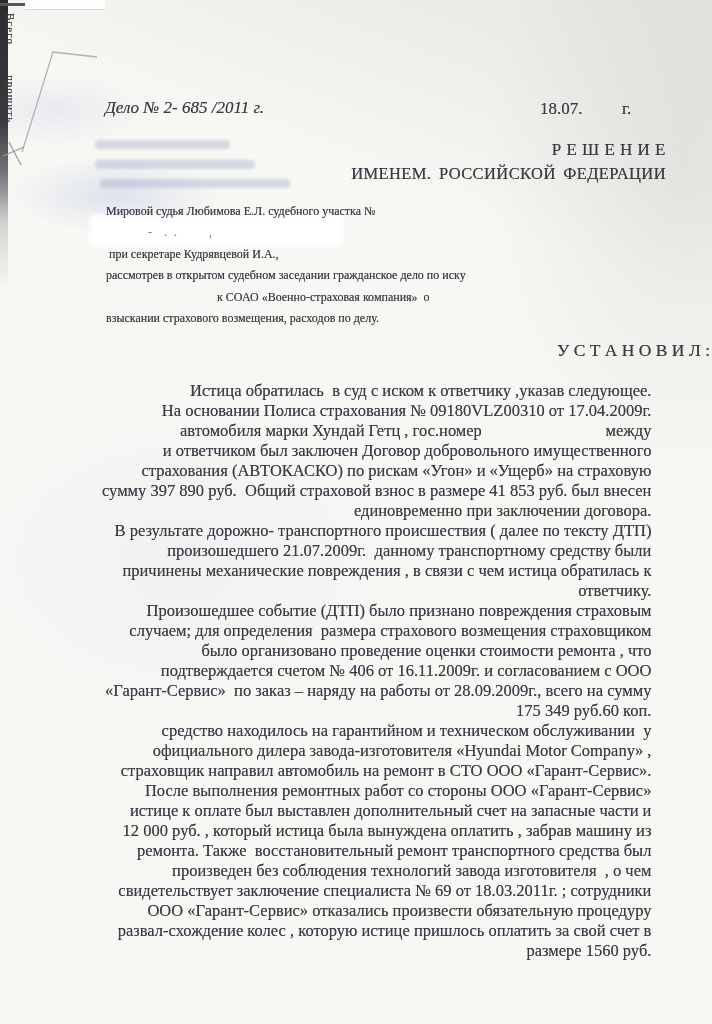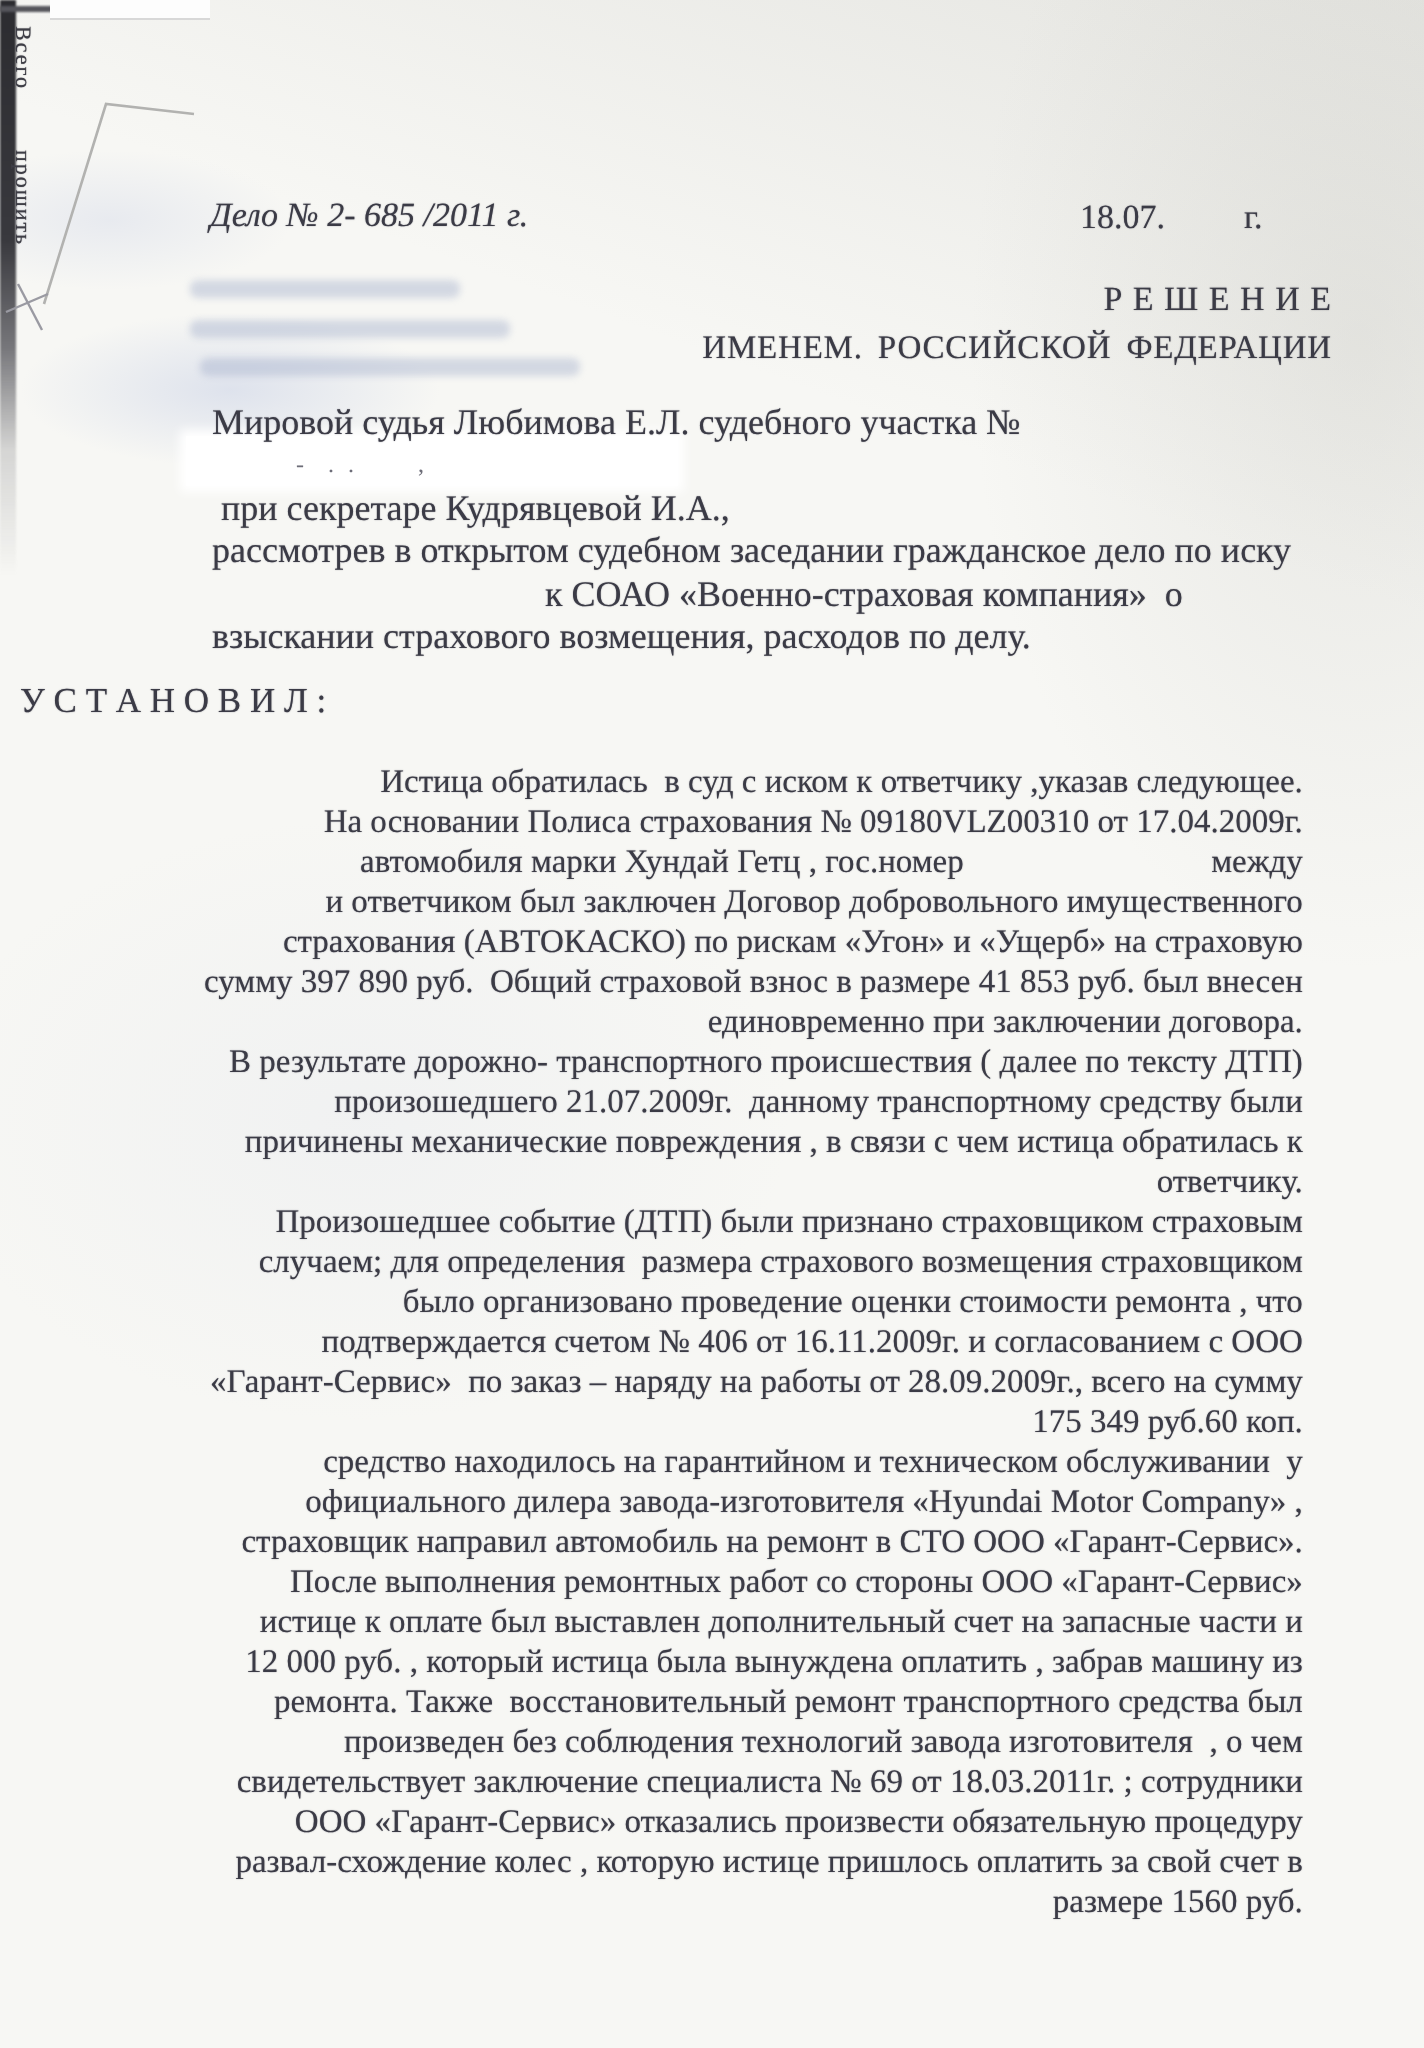--- a/index.html
+++ b/index.html
@@ -28,26 +28,26 @@
   .doc-line{white-space:pre;min-height:1em;text-shadow:0 0 .6px rgba(59,59,70,.65);}
 
   .case-number{left:105px;top:98px;font-size:17px;font-style:italic;}
   .doc-date{left:540px;top:99px;font-size:17px;}
   .doc-date-suffix{left:622px;top:99px;font-size:17px;}
 
   .title-block{position:absolute;left:14px;top:140px;width:652px;text-align:right;}
   .title-line1{font-size:17px;letter-spacing:.5px;text-shadow:0 0 .6px rgba(59,59,70,.7);}
   .title-line2{margin-top:4px;font-size:16.5px;letter-spacing:.4px;word-spacing:3px;text-shadow:0 0 .6px rgba(59,59,70,.7);}
 
-  .intro-block{position:absolute;left:106px;top:201px;font-size:18px;line-height:21.4px;}
+  .intro-block{position:absolute;left:106px;top:201px;font-size:12px;line-height:21.4px;}
 
   .redaction{position:absolute;left:93px;top:218px;width:246px;height:25px;background:#fff;box-shadow:0 0 5px 3px #ffffff;}
   .redaction-marks{position:absolute;left:55px;top:7px;font-size:12px;color:#6d6d78;letter-spacing:2px;white-space:pre;}
 
-  .section-heading{position:absolute;left:10px;top:340px;width:700px;text-align:left;font-size:17.5px;text-shadow:0 0 .6px rgba(59,59,70,.7);}
+  .section-heading{position:absolute;left:10px;top:340px;width:700px;text-align:right;font-size:17.5px;text-shadow:0 0 .6px rgba(59,59,70,.7);}
 
   .body-block{position:absolute;left:102px;top:381px;font-size:16.5px;line-height:20px;text-align:right;}
 
   
   .edge-strip{
     position:absolute;left:0;top:0;width:8px;height:300px;
     background:linear-gradient(to bottom,#2c2c30 0%,#39393e 40%,#77777b 58%,rgba(150,150,152,.35) 75%,rgba(150,150,152,0) 96%);
     filter:blur(.4px);
   }
   .edge-dash{position:absolute;left:0;top:3px;width:27px;height:3px;background:#55555b;filter:blur(.5px);}
@@ -115,21 +115,21 @@
       <div class="doc-line">На основании Полиса страхования № 09180VLZ00310 от 17.04.2009г.</div>
       <div class="doc-line">автомобиля марки Хундай Гетц , гос.номер                              между</div>
       <div class="doc-line">       и ответчиком был заключен Договор добровольного имущественного</div>
       <div class="doc-line">страхования (АВТОКАСКО) по рискам «Угон» и «Ущерб» на страховую</div>
       <div class="doc-line">сумму 397 890 руб.  Общий страховой взнос в размере 41 853 руб. был внесен</div>
       <div class="doc-line">единовременно при заключении договора.</div>
       <div class="doc-line">В результате дорожно- транспортного происшествия ( далее по тексту ДТП)</div>
       <div class="doc-line">произошедшего 21.07.2009г.  данному транспортному средству были</div>
       <div class="doc-line">причинены механические повреждения , в связи с чем истица обратилась к</div>
       <div class="doc-line">ответчику.</div>
-      <div class="doc-line">Произошедшее событие (ДТП) были признано страховщиком страховым</div>
+      <div class="doc-line">Произошедшее событие (ДТП) было признано повреждения страховым</div>
       <div class="doc-line">случаем; для определения  размера страхового возмещения страховщиком</div>
       <div class="doc-line">было организовано проведение оценки стоимости ремонта , что</div>
       <div class="doc-line">подтверждается счетом № 406 от 16.11.2009г. и согласованием с ООО</div>
       <div class="doc-line">«Гарант-Сервис»  по заказ – наряду на работы от 28.09.2009г., всего на сумму</div>
       <div class="doc-line">175 349 руб.60 коп.</div>
       <div class="doc-line">средство находилось на гарантийном и техническом обслуживании  у</div>
       <div class="doc-line">официального дилера завода-изготовителя «Hyundai Motor Company» ,</div>
       <div class="doc-line">страховщик направил автомобиль на ремонт в СТО ООО «Гарант-Сервис».</div>
       <div class="doc-line">После выполнения ремонтных работ со стороны ООО «Гарант-Сервис»</div>
       <div class="doc-line">истице к оплате был выставлен дополнительный счет на запасные части и</div>

